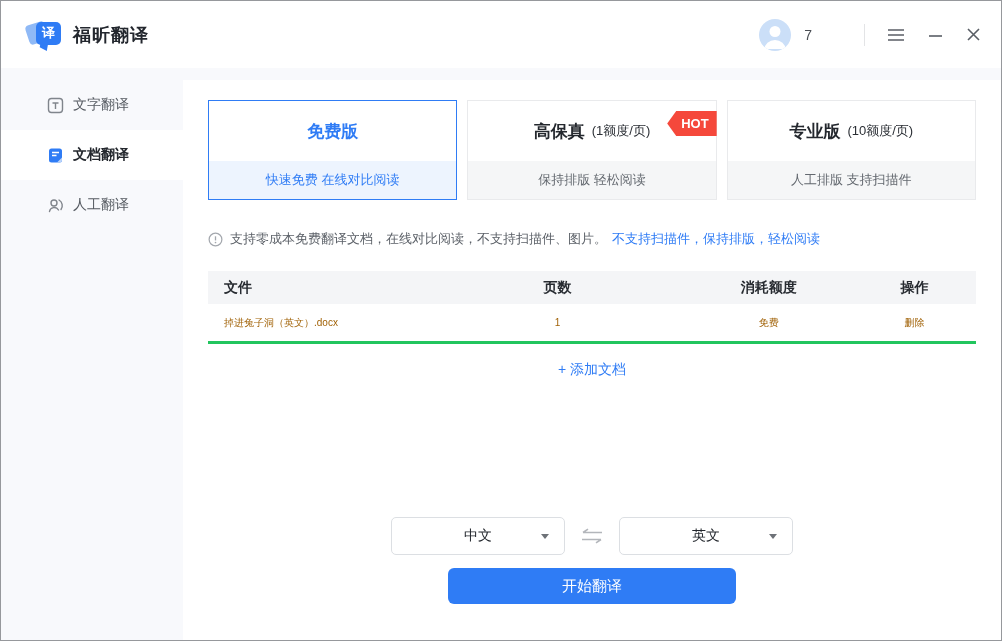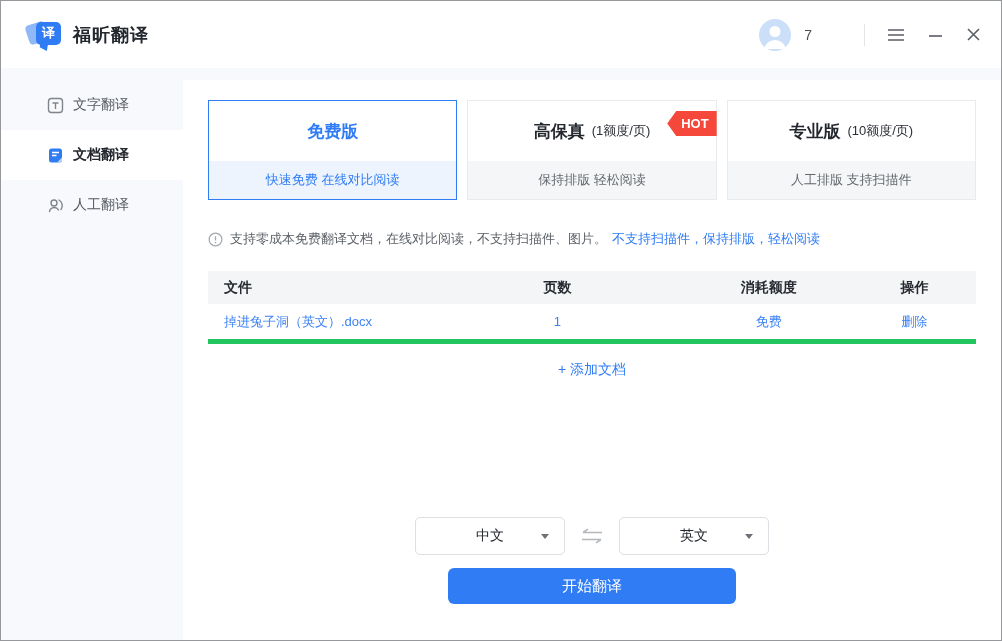--- a/index.html
+++ b/index.html
@@ -61,30 +61,30 @@
 
   
   .notice { margin-top:30px; display:flex; align-items:center; gap:7px;
             font-size:13px; color:#5c6168; }
   .notice-link { color:#2f7cf5; cursor:pointer; }
 
   
   .doc-table { margin-top:23px; }
   .t-head, .t-row { display:grid; grid-template-columns:29% 33% 22% 16%; align-items:center; }
   .t-head { height:33px; background:#f4f5f7; font-size:14px; font-weight:700; color:#272b31; }
-  .t-row { height:40px; font-size:13px; color:#3b82f6; border-bottom:5px solid #22c55e; }
+  .t-row { height:40px; font-size:10px; color:#a16207; border-bottom:3px solid #22c55e; }
   .c-file { padding-left:16px; text-align:left; }
   .c-center { text-align:center; }
   .c-action { text-align:center; cursor:pointer; }
 
   .add-doc { margin-top:17px; text-align:center; font-size:14px; color:#2f7cf5; cursor:pointer; }
 
   
   .lang-row { margin-top:138px; display:flex; align-items:center; justify-content:center; gap:14px; }
-  .lang-select { width:150px; height:38px; background:#fff; border:1px solid #dcdfe3;
+  .lang-select { width:174px; height:38px; background:#fff; border:1px solid #dcdfe3;
                  border-radius:5px; position:relative; display:flex; align-items:center;
                  justify-content:center; font-size:14px; color:#23272d; cursor:pointer; }
   .caret { position:absolute; right:15px; top:16px; width:0; height:0;
            border-left:4.5px solid transparent; border-right:4.5px solid transparent;
            border-top:5.5px solid #6e7278; }
   .swap { width:26px; height:18px; cursor:pointer; display:flex; align-items:center; justify-content:center; }
   .start-btn { margin:13px auto 8px; width:288px; height:36px; background:#2f7cf5;
                border:none; border-radius:6px; color:#fff; font-size:15px;
                display:flex; align-items:center; justify-content:center; cursor:pointer;
                font-family:inherit; }

